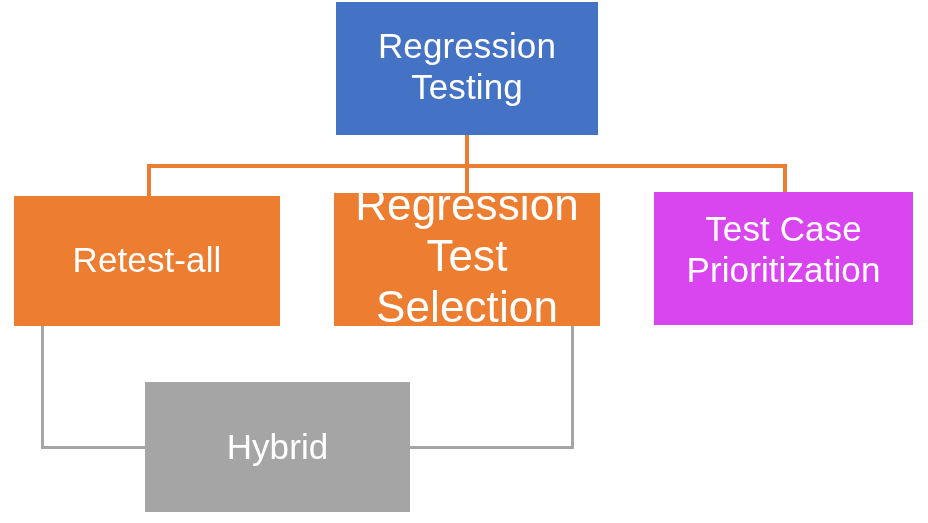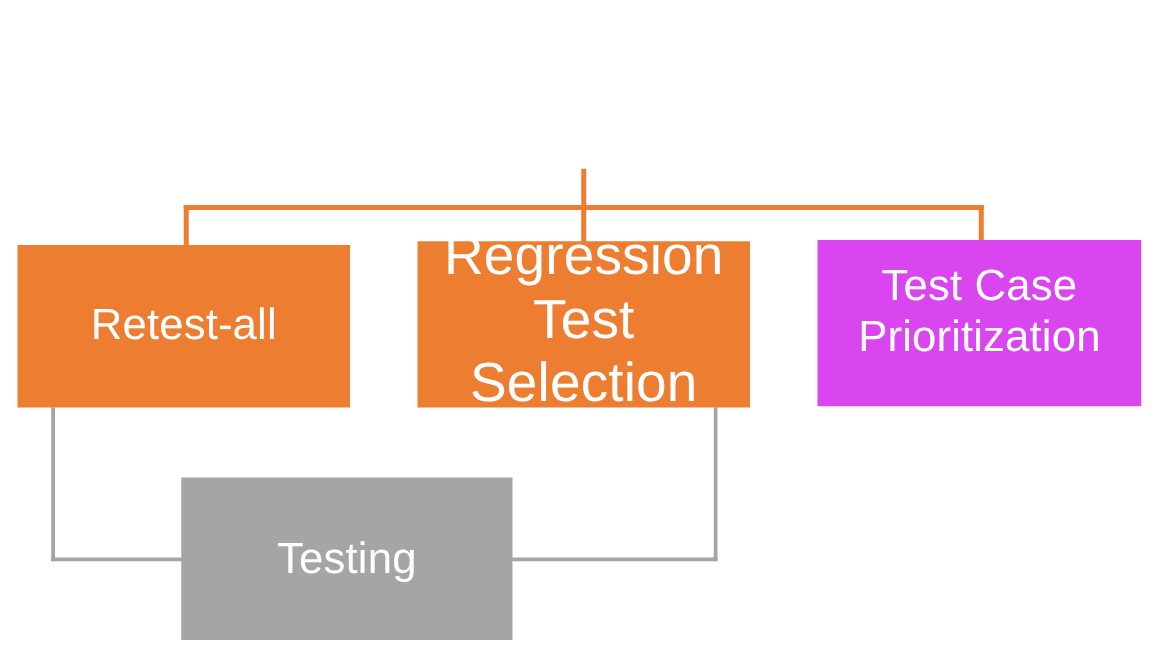--- a/index.html
+++ b/index.html
@@ -139,30 +139,33 @@
   <div class="connector c-orange" id="conn-root-stem"></div>
   <div class="connector c-orange" id="conn-bus"></div>
   <div class="connector c-orange" id="conn-bus-retest"></div>
   <div class="connector c-orange" id="conn-bus-prioritization"></div>
 
   <div class="connector c-grey" id="conn-retest-down"></div>
   <div class="connector c-grey" id="conn-retest-across"></div>
   <div class="connector c-grey" id="conn-rts-down"></div>
   <div class="connector c-grey" id="conn-rts-across"></div>
 
+  <div class="node" id="node-root">
+    <span class="node-label">Regression Testing</span>
+  </div>
 
   <div class="node" id="node-retest-all">
     <span class="node-label">Retest-all</span>
   </div>
 
   <div class="node" id="node-regression-test-selection">
     <span class="node-label">Regression Test Selection</span>
   </div>
 
   <div class="node" id="node-test-case-prioritization">
     <span class="node-label">Test Case Prioritization</span>
   </div>
 
   <div class="node" id="node-hybrid">
-    <span class="node-label">Testing</span>
+    <span class="node-label">Hybrid</span>
   </div>
 
 </div>
 
 </body></html>

